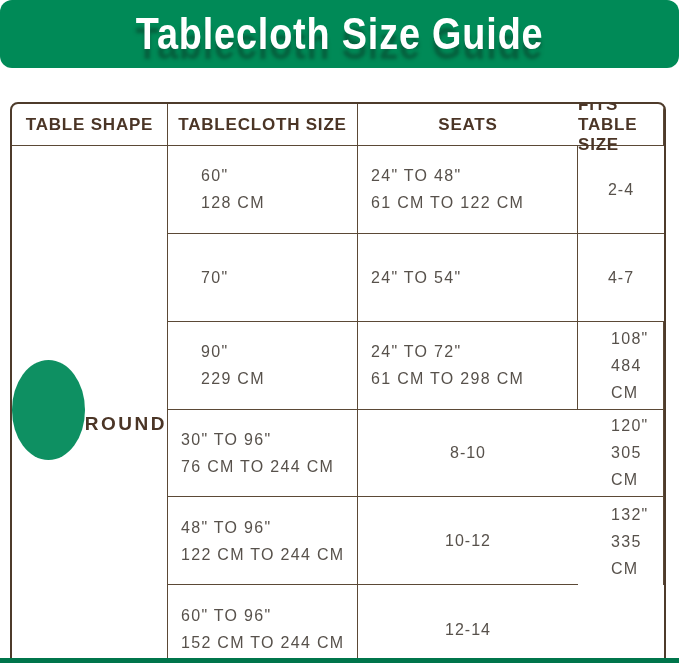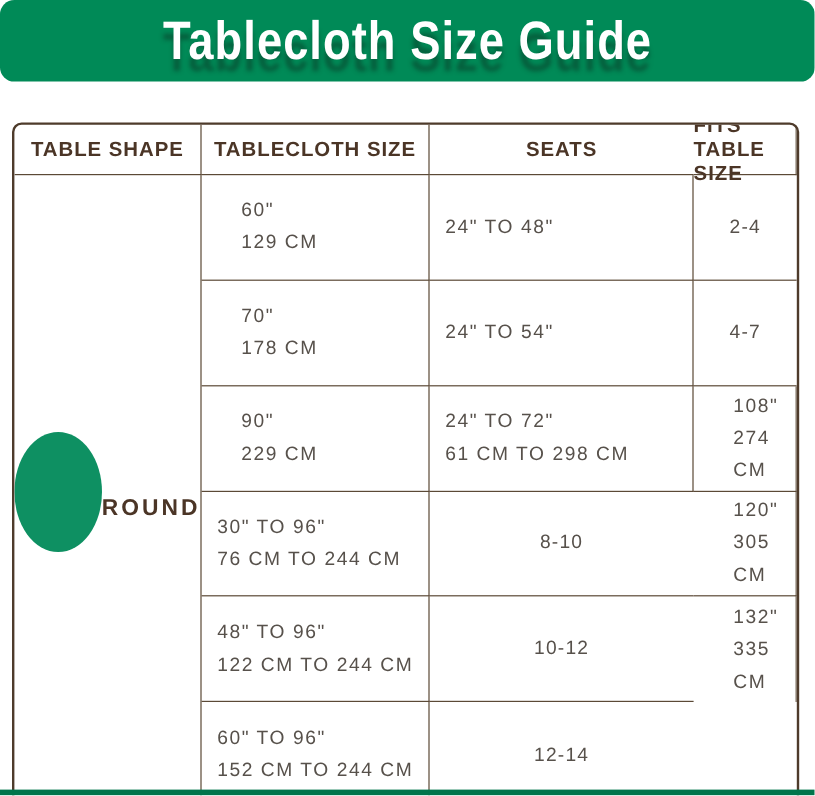--- a/index.html
+++ b/index.html
@@ -108,48 +108,48 @@
     <div class="cell hcell last-col">SEATS</div>
     <div class="cell hcell">FITS TABLE SIZE</div>
 
     <div class="cell shape-cell last-row">
       <div class="shape-circle"></div>
       <div class="shape-label">ROUND</div>
     </div>
 
     <div class="cell size-cell">
       <div>60"</div>
-      <div>129 CM</div>
+      <div>128 CM</div>
     </div>
     <div class="cell fits-cell">
       <div>24" TO 48"</div>
+      <div>61 CM TO 122 CM</div>
     </div>
     <div class="cell seats-cell last-col">2-4</div>
 
     <div class="cell size-cell">
       <div>70"</div>
-      <div>178 CM</div>
     </div>
     <div class="cell fits-cell">
       <div>24" TO 54"</div>
     </div>
     <div class="cell seats-cell last-col">4-7</div>
 
     <div class="cell size-cell">
       <div>90"</div>
       <div>229 CM</div>
     </div>
     <div class="cell fits-cell">
       <div>24" TO 72"</div>
       <div>61 CM TO 298 CM</div>
     </div>
 
     <div class="cell size-cell">
       <div>108"</div>
-      <div>274 CM</div>
+      <div>484 CM</div>
     </div>
     <div class="cell fits-cell">
       <div>30" TO 96"</div>
       <div>76 CM TO 244 CM</div>
     </div>
     <div class="cell seats-cell last-col">8-10</div>
 
     <div class="cell size-cell">
       <div>120"</div>
       <div>305 CM</div>

